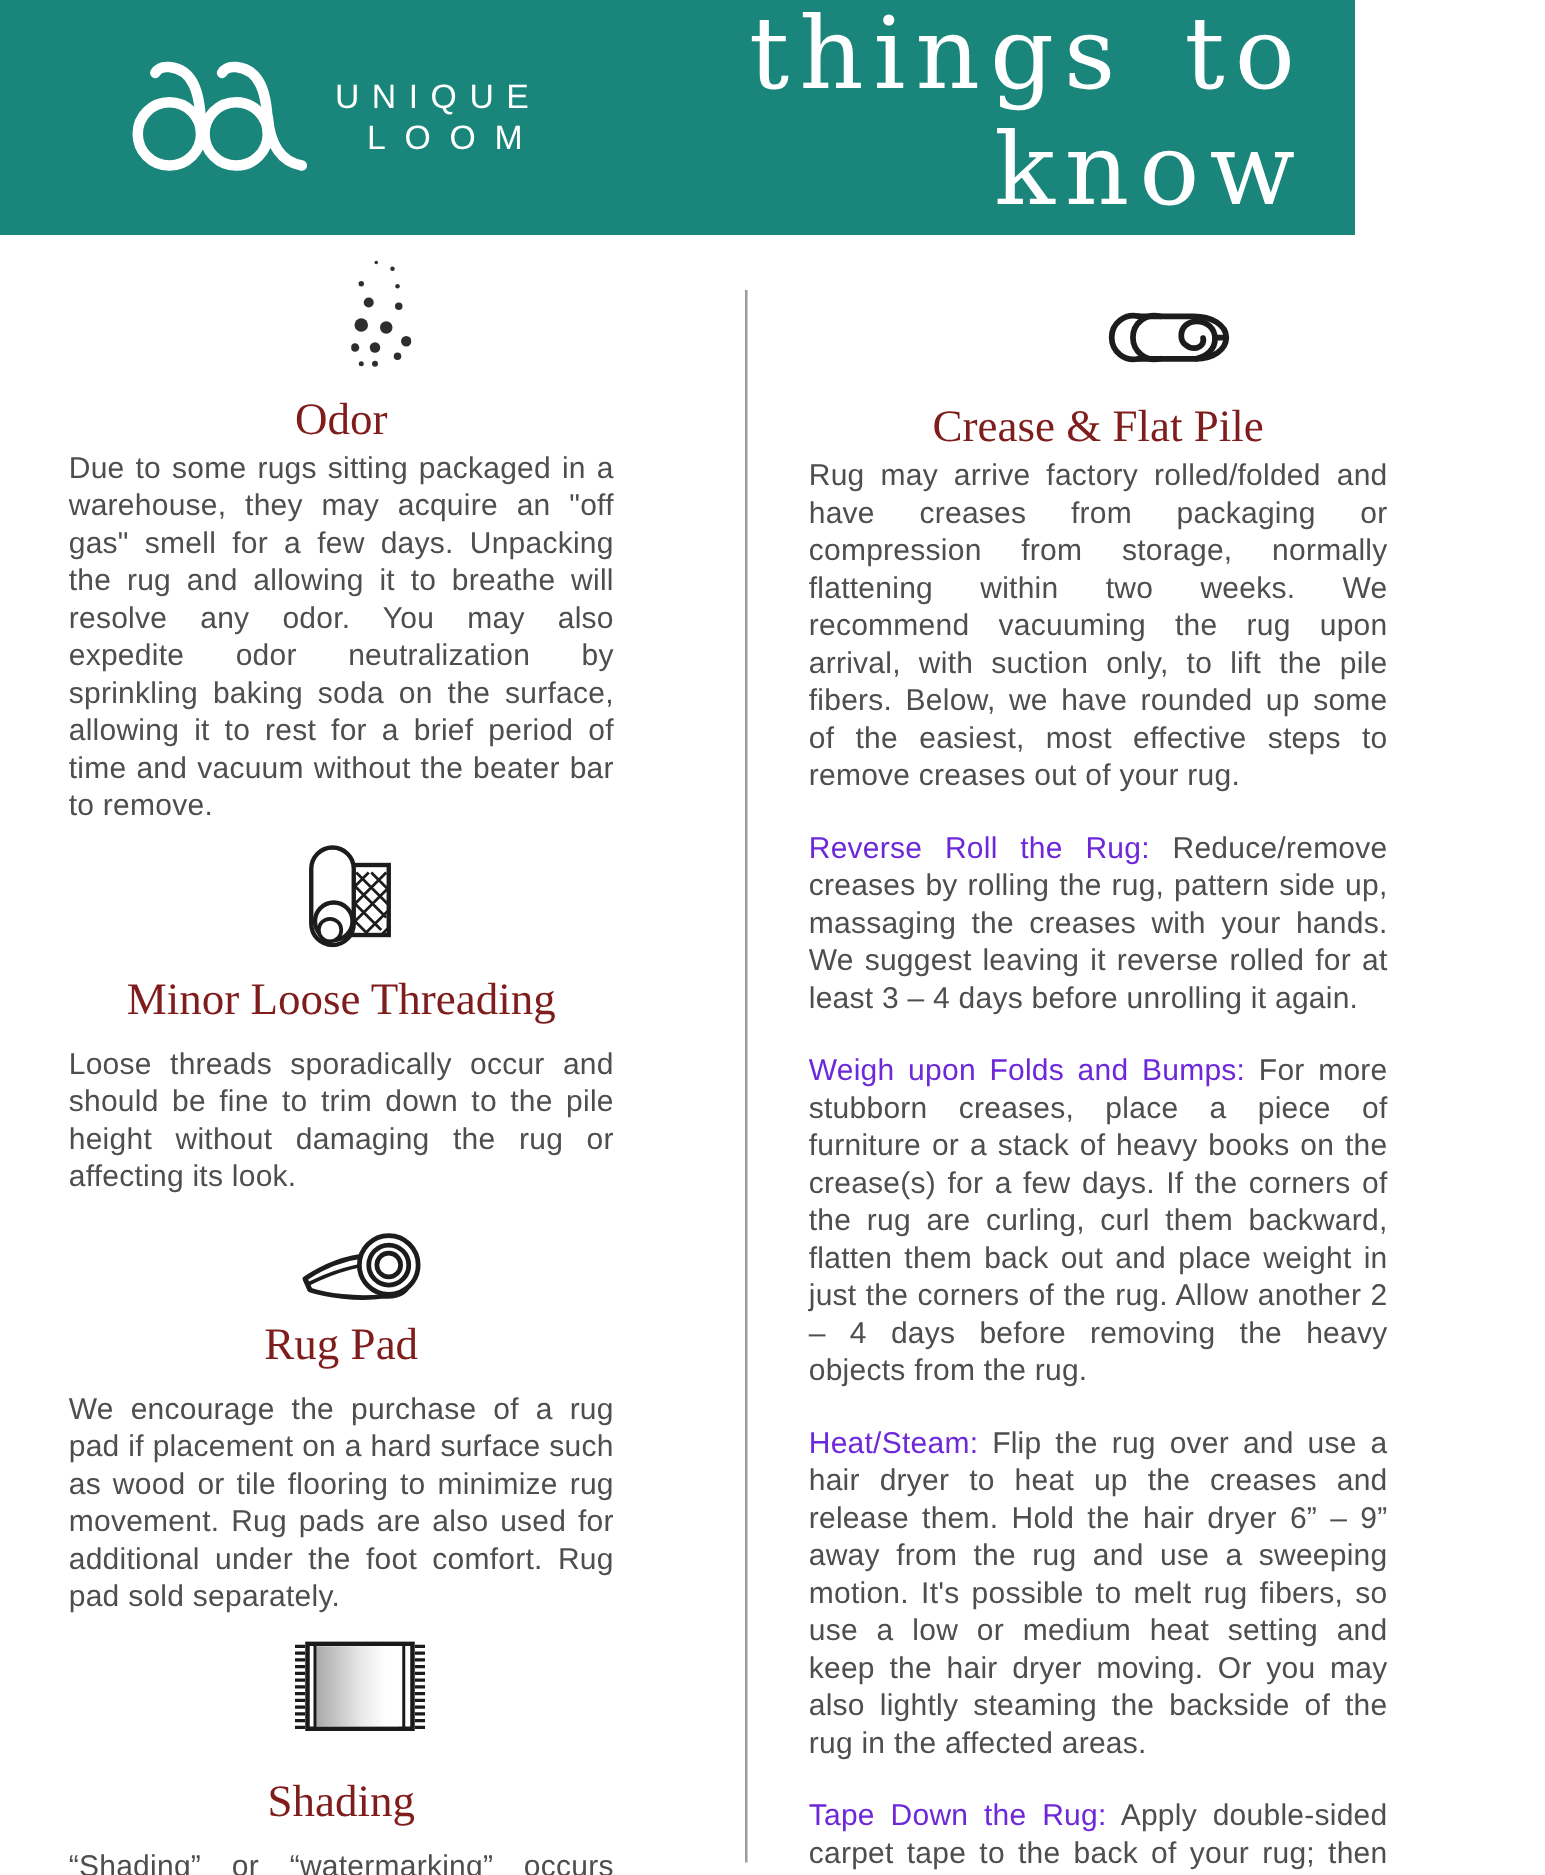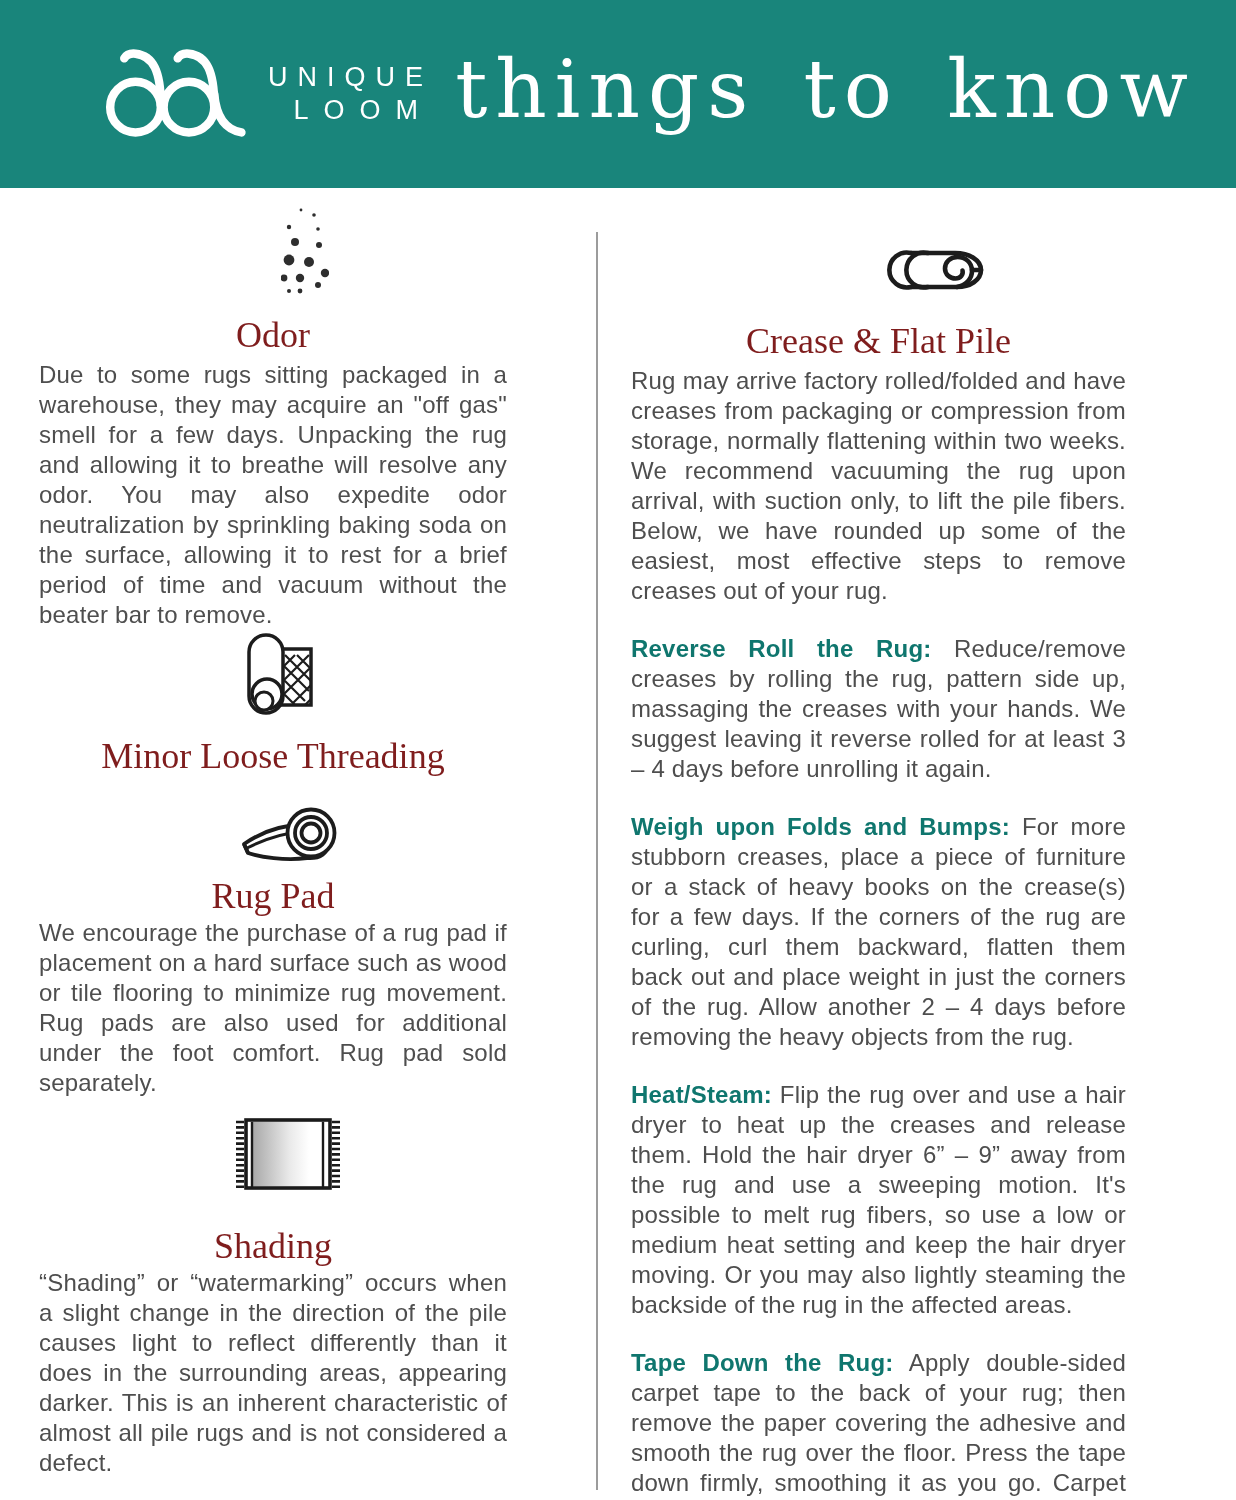--- a/index.html
+++ b/index.html
@@ -3,21 +3,21 @@
 <meta charset="utf-8">
 <style>
   html,body { margin:0; padding:0; background:#ffffff; }
   .page {
     position:relative; width:1236px; height:1500px; background:#fff;
     font-family:"Liberation Sans", sans-serif; overflow:hidden;
   }
 
   
   .masthead {
-    position:absolute; top:0; left:0; width:1236px; height:188px;
+    position:absolute; top:0; left:0; width:1084px; height:188px;
     background:#19857B; display:flex; align-items:center;
   }
   .brand { display:flex; align-items:center; gap:20px; margin-left:98px; }
   .logo-mark svg { display:block; }
   .brand-text { color:#fff; text-align:center; }
   .brand-line1 { font-size:27px; letter-spacing:10px; line-height:33px; }
   .brand-line2 { font-size:27px; letter-spacing:15px; line-height:33px;text-align:right; }
   .masthead .title {
     flex:1; text-align:right; margin:0 40px 10px 0;
     font-family:"DejaVu Serif", "Liberation Serif", serif; font-weight:400;
@@ -32,24 +32,24 @@
     position:absolute; left:596px; top:232px; width:2px; height:1258px;
     background:#9C9C9C;
   }
 
   .icon-row { display:flex; justify-content:center; }
   h2 {
     margin:0; font-family:"Liberation Serif", serif; font-weight:400;
     color:#7f1d1d; font-size:36px; line-height:43px; text-align:center;
   }
   p {
-    margin:0; font-size:24px; line-height:30px; color:#4E4E4E;
+    margin:16px; font-size:24px; line-height:30px; color:#4E4E4E;
     text-align:justify; letter-spacing:0.2px;
   }
-  p strong { color:#0f766e; font-weight:700; }
+  p strong { color:#6d28d9; font-weight:400; }
 
   
   .m-odor-icon   { margin-top:19px; transform:translateX(32px); }
   .m-odor-h      { margin-top:15px; }
   .m-odor-p      { margin-top:3px; }
   .m-thread-icon { margin-top:3px;  transform:translateX(4px); }
   .m-thread-h    { margin-top:20px; }
   .m-pad-icon    { margin-top:25px; transform:translateX(16px); }
   .m-pad-h       { margin-top:14px; }
   .m-shade-icon  { margin-top:20px; transform:translateX(15px); }
@@ -117,20 +117,21 @@
           <rect x="34" y="16" width="36" height="56" fill="#fff" stroke-width="3.5"></rect>
           <path stroke-width="2.2" d="M40,36 L54,22 M40,50 L68,22 M42,62 L70,34 M52,70 L70,52 M64,72 L70,66
                                        M44,22 L70,48 M40,30 L68,58 M40,44 L64,68 M40,58 L54,72 M56,22 L70,36"></path>
           <rect x="8" y="2" width="34" height="78" rx="17" fill="#fff" stroke-width="3.5"></rect>
           <circle cx="26" cy="61" r="15" fill="#fff" stroke-width="3.5"></circle>
           <circle cx="23" cy="68" r="9" fill="#fff" stroke-width="3"></circle>
         </g>
       </svg>
     </div>
     <h2 class="m-thread-h">Minor Loose Threading</h2>
+    <p>Loose threads sporadically occur and should be fine to trim down to the pile height without damaging the rug or affecting its look.</p>
 
     <div class="icon-row m-pad-icon">
       <svg width="100" height="58" viewBox="0 0 100 58">
         <g stroke="#1C1C1C" stroke-width="3.8" fill="#fff" stroke-linejoin="round">
           <path d="M5,41 C 24,28 44,22 63,22 C 76,22 86,30 88,40 C 90,50 81,56 68,55 C 46,58 21,54 9,50 Z"></path>
           <path d="M5,41 L 9,50" fill="none"></path>
           <path d="M8,45 C 26,36 45,30 62,29" fill="none" stroke-width="3"></path>
           <circle cx="72" cy="30" r="23.5"></circle>
           <circle cx="72" cy="30" r="16"></circle>
           <circle cx="72" cy="30" r="9.5"></circle>

